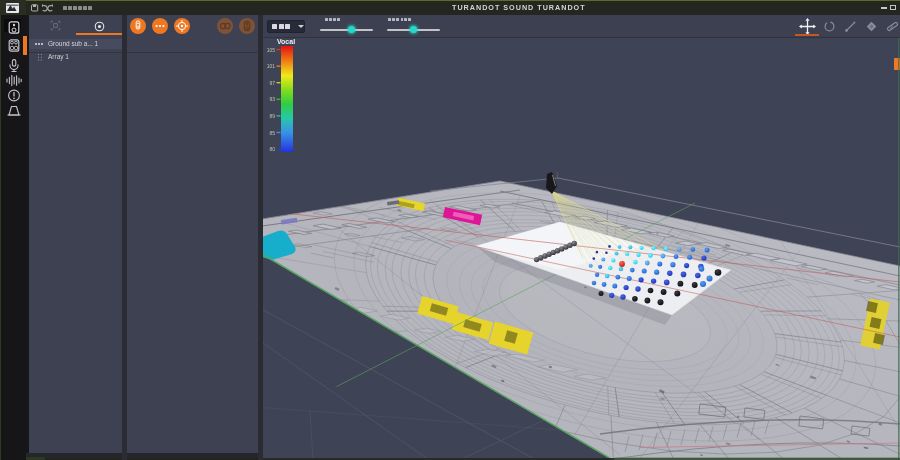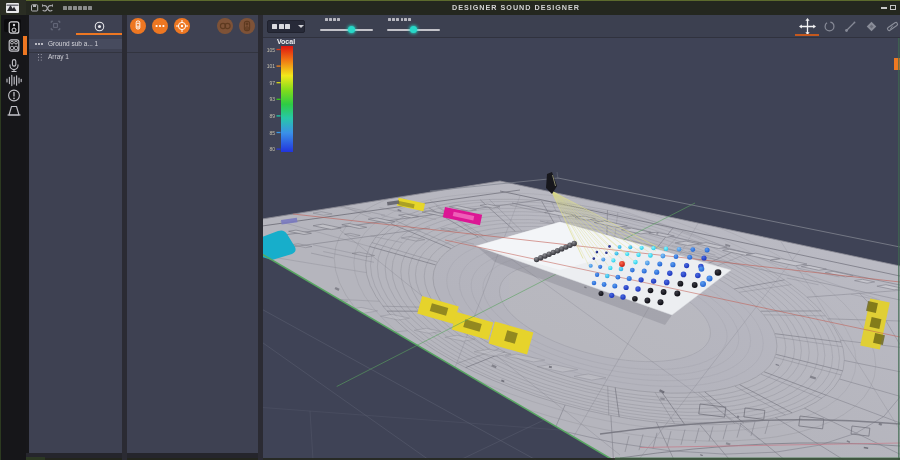--- a/index.html
+++ b/index.html
@@ -441,21 +441,21 @@
       <text x="17.0" y="119.5" font-size="5" fill="#d5cfb8" text-anchor="end" opacity="0.9">85</text>
       <line x1="18.5" y1="134.1" x2="22.5" y2="134.1" stroke="#2838d8" stroke-width="1.3"></line>
       <text x="17.0" y="136.1" font-size="5" fill="#d5cfb8" text-anchor="end" opacity="0.9">80</text>
       <rect x="636.0" y="43.0" width="6" height="12" fill="#ef7922"></rect>
       <line x1="640.8" y1="0" x2="640.8" y2="445" stroke="#3f6b4f" stroke-width="1.4" opacity="0.8"></line>
       <rect x="0" y="443" width="642" height="2" fill="#23261c" opacity="0.85"></rect>
       <rect x="357.0" y="442" width="285" height="3" fill="#4a7a50" opacity="0.45"></rect>
     </svg>
 
 <div id="tbar" class="abs"></div>
-<div id="title" class="abs">DESIGNER SOUND DESIGNER</div>
+<div id="title" class="abs">TURANDOT SOUND TURANDOT</div>
 <div class="abs winbtn" style="left:881px;width:6px"></div>
 <div class="abs" style="left:890px;top:4.5px;width:5.5px;height:5.5px;border:1px solid #c4c4c4"></div>
 
 <svg class="abs" style="left:31px;top:3.5px" width="28" height="8" viewBox="0 0 28 8">
  <rect x="0.5" y="0.8" width="6.2" height="6.2" rx="0.8" fill="none" stroke="#b2b2b6" stroke-width="1"></rect>
  <rect x="2" y="0.8" width="3" height="2.2" fill="#b2b2b6"></rect>
  <path d="M 12.9 1.8 A 2.6 2.6 0 1 1 11.7 6.1" fill="none" stroke="#b2b2b6" stroke-width="1.1"></path>
  <path d="M 11.2 0 L 13.2 1.7 L 11.0 3.0 Z" fill="#b2b2b6"></path>
  <path d="M 20.1 1.8 A 2.6 2.6 0 1 0 21.3 6.1" fill="none" stroke="#b2b2b6" stroke-width="1.1"></path>
  <path d="M 21.8 0 L 19.8 1.7 L 22.0 3.0 Z" fill="#b2b2b6"></path>

